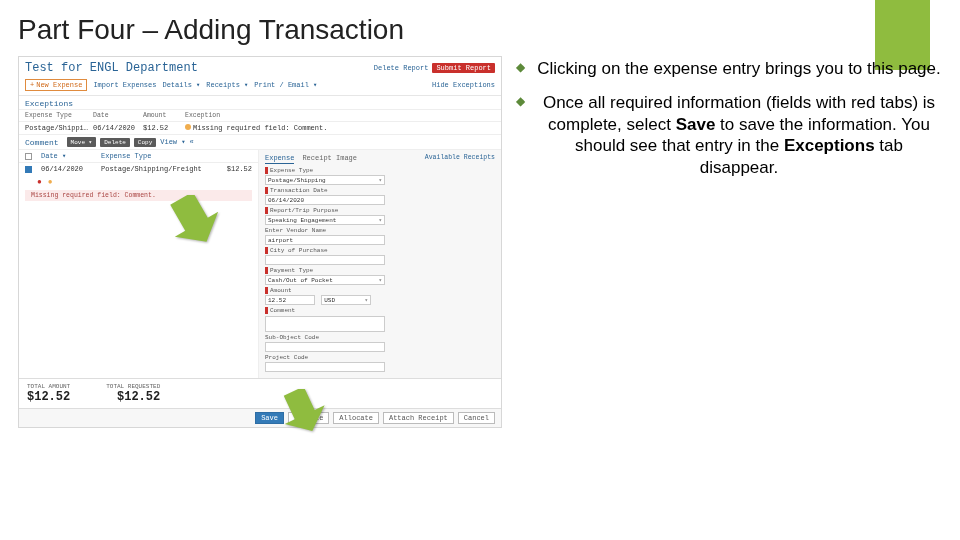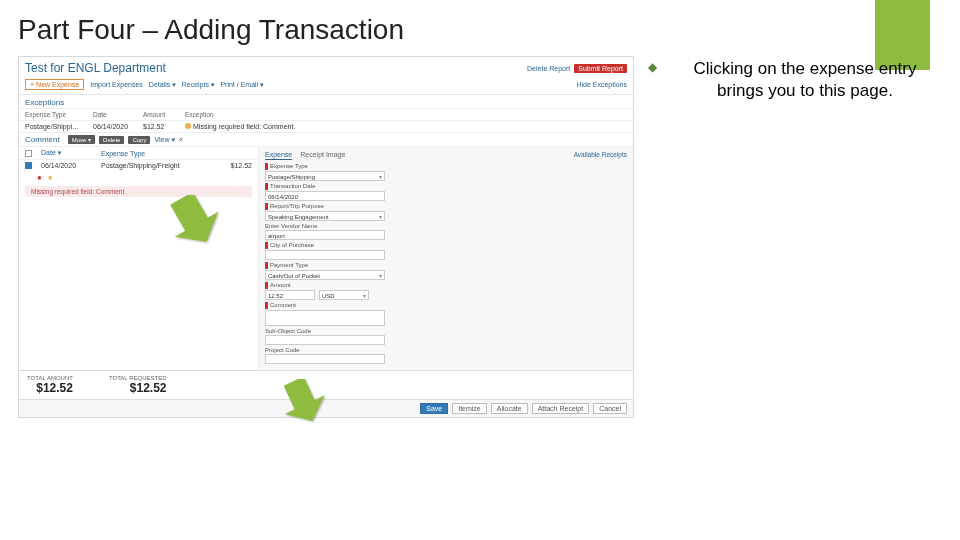--- a/index.html
+++ b/index.html
@@ -26,26 +26,27 @@
     color: #222;
     margin: 14px 0 10px 18px;
   }
   .content {
     display: flex;
     padding: 0 18px;
     gap: 14px;
   }
   
   .app {
-    width: 616px;
+    width: 484px;
     border: 1px solid #d7d7d7;
     background: #fff;
     font-size: 7px;
     color: #333;
     position: relative;
+    font-family: Liberation Mono, monospace;
   }
   .app-header {
     display: flex;
     justify-content: space-between;
     align-items: center;
     padding: 4px 6px 2px 6px;
   }
   .app-title { font-size: 12px; color: #2a6496; }
   .hdr-actions { display: flex; gap: 4px; align-items: center; }
   .link { color: #2a6496; }
@@ -298,16 +299,19 @@
     </div>
   </div>
 
   <div class="notes">
     <ul>
       <li>
         <span>Clicking on the expense entry brings you to this page.</span>
         <ul>
         </ul>
       </li>
+      <li>
+        <span>Once all required information (fields with red tabs) is complete, select </span><b>Save</b><span> to save the information. You should see that entry in the </span><b>Exceptions</b><span> tab disappear.</span>
+      </li>
     </ul>
   </div>
 
 </div>
 
 </body></html>

